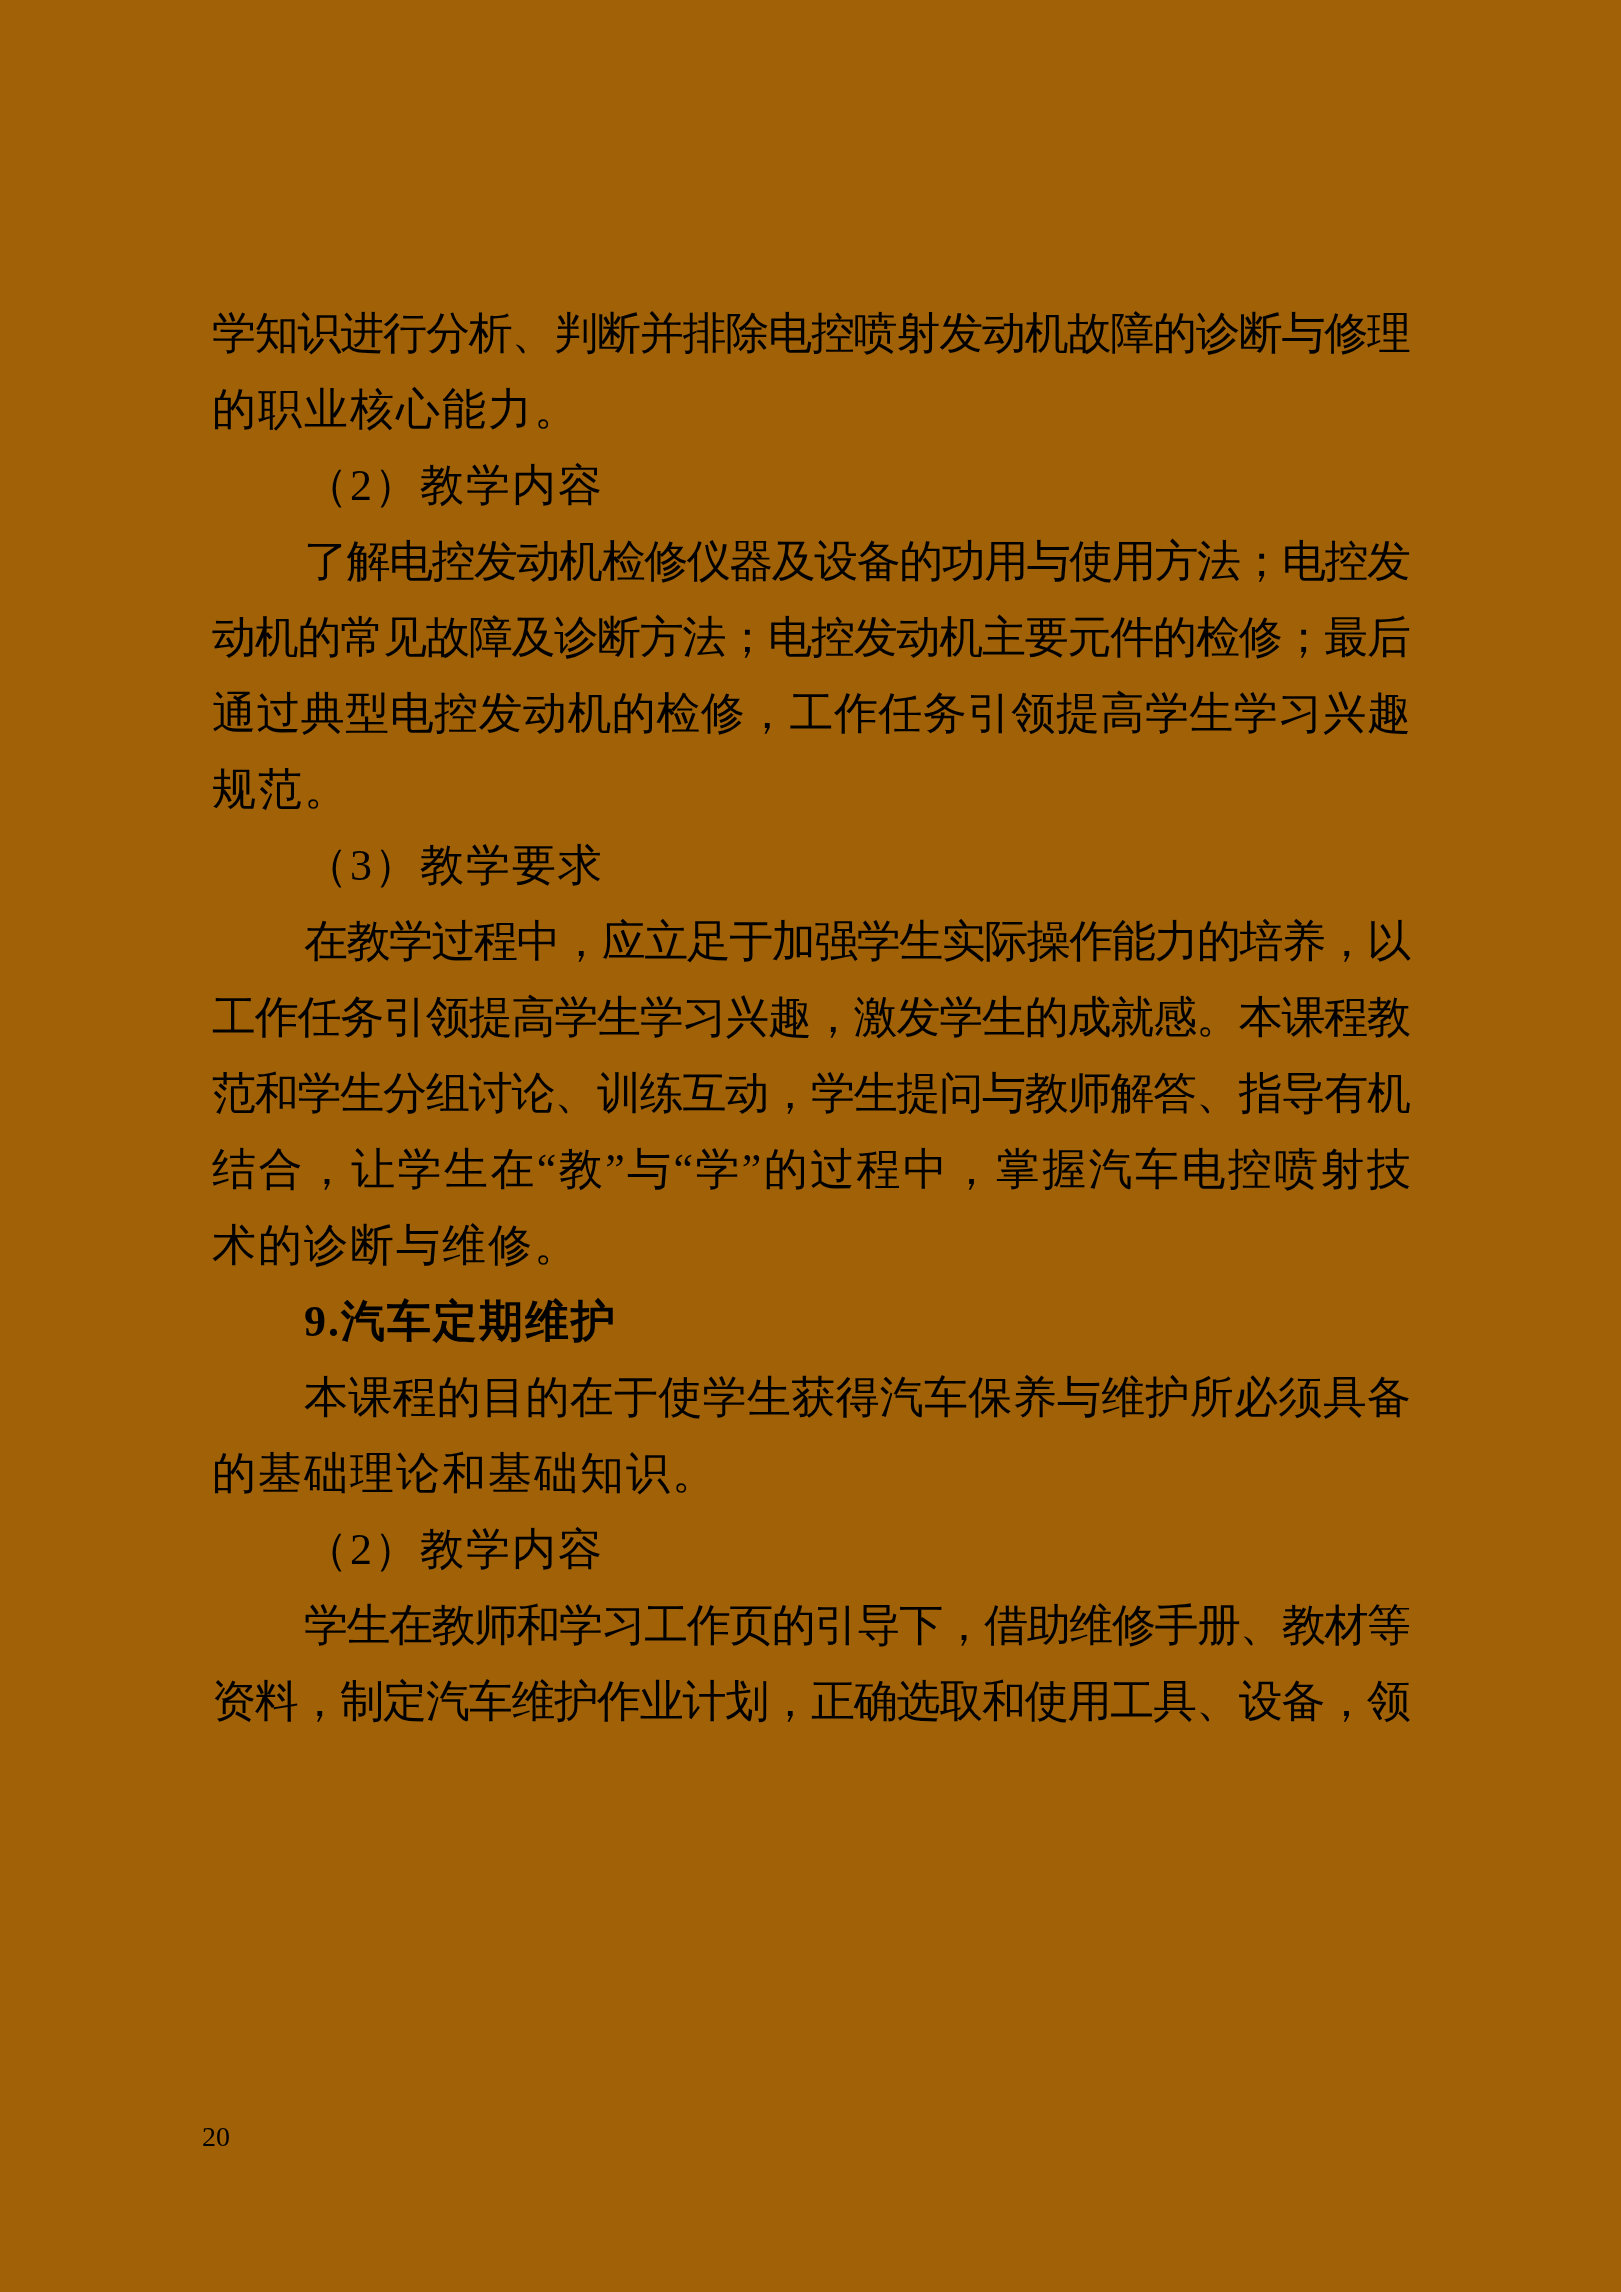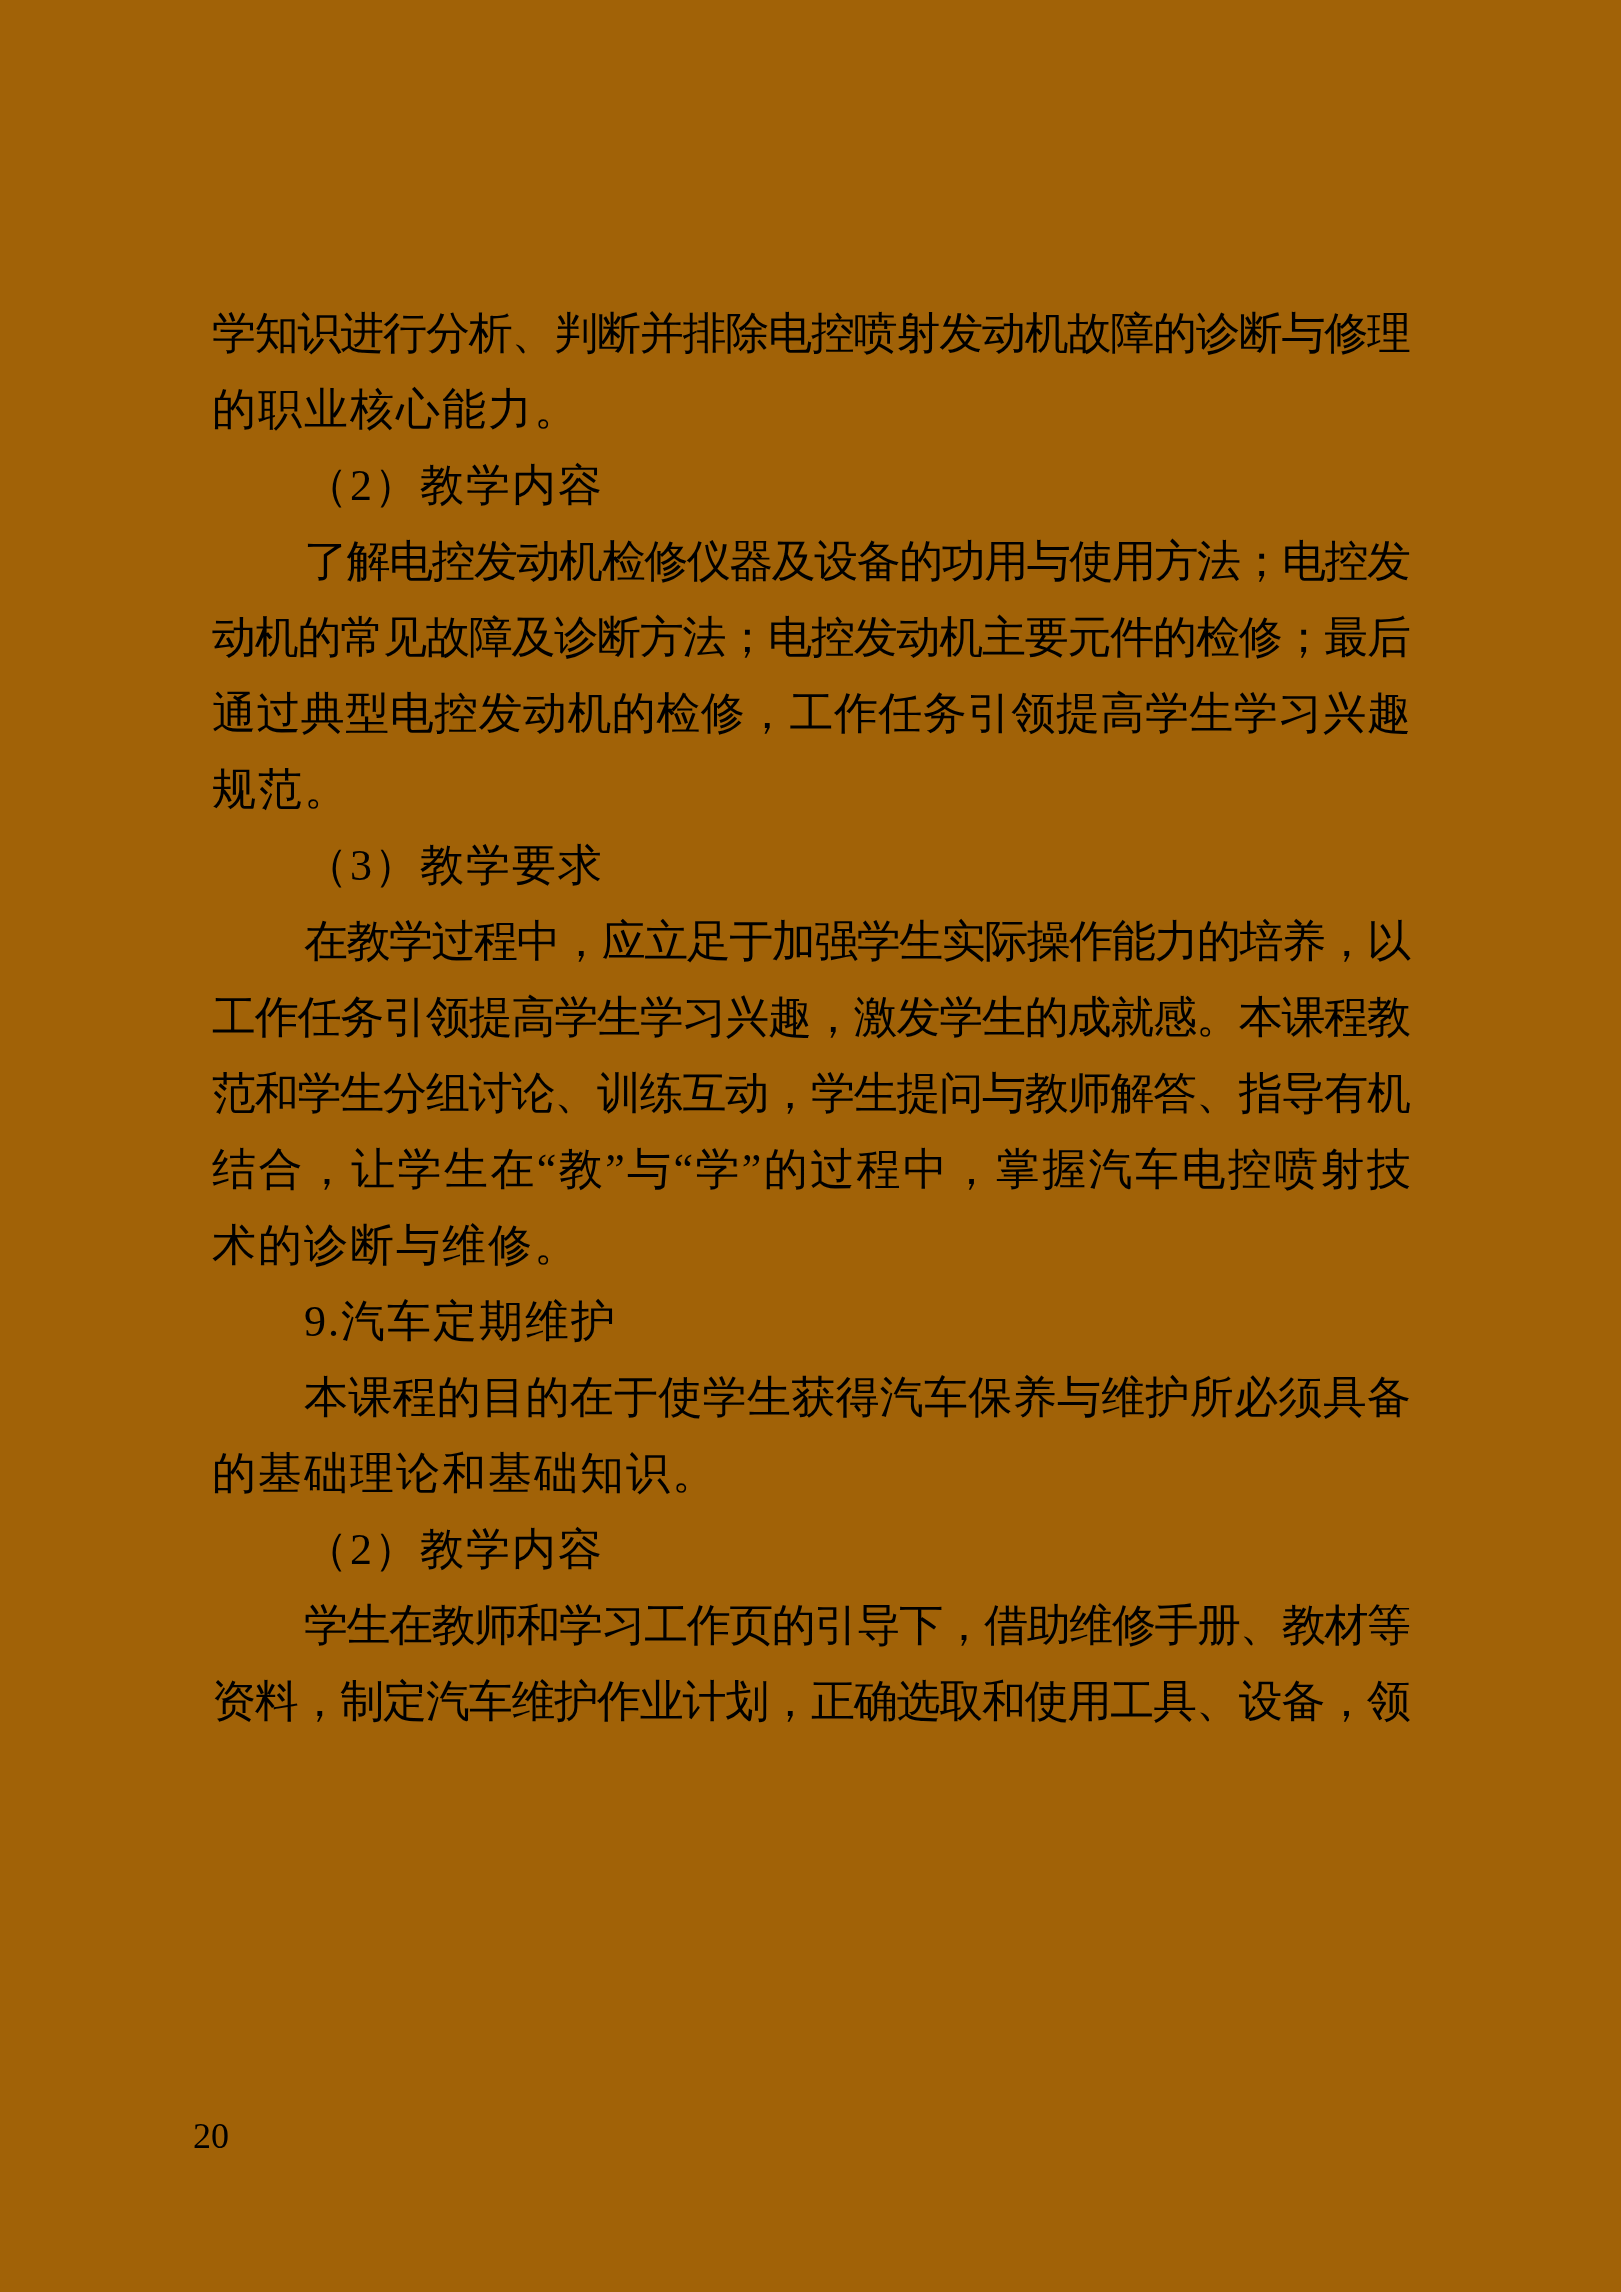--- a/index.html
+++ b/index.html
@@ -37,27 +37,27 @@
     text-align-last: justify;
     text-justify: inter-character;
   }
   .line.tight {
     letter-spacing: -3.9px;
   }
   .line.indent {
     text-indent: 92px;
   }
   .line.bold {
-    font-weight: normal;
+    font-weight: bold;
   }
   .page-number {
     position: absolute;
-    left: 193px;
+    left: 202px;
     top: 2117px;
-    font-size: 36px;
+    font-size: 28px;
     line-height: 39px;
     letter-spacing: 0;
   }
 </style>
 </head>
 <body>
 
 <div class="page">
 
   <div class="text-block">

